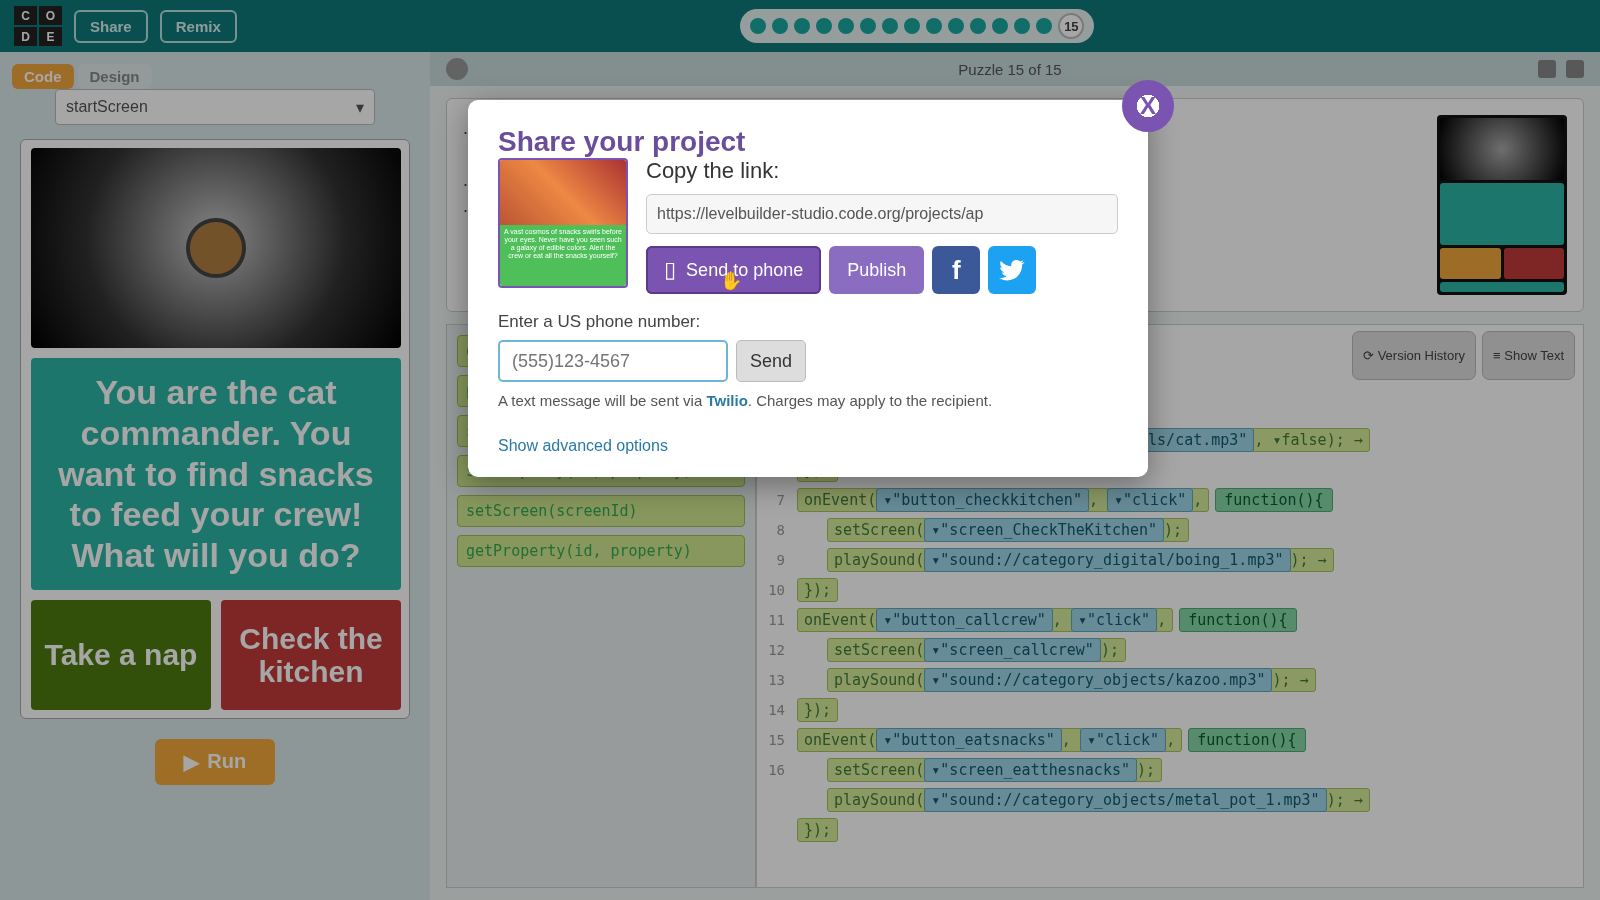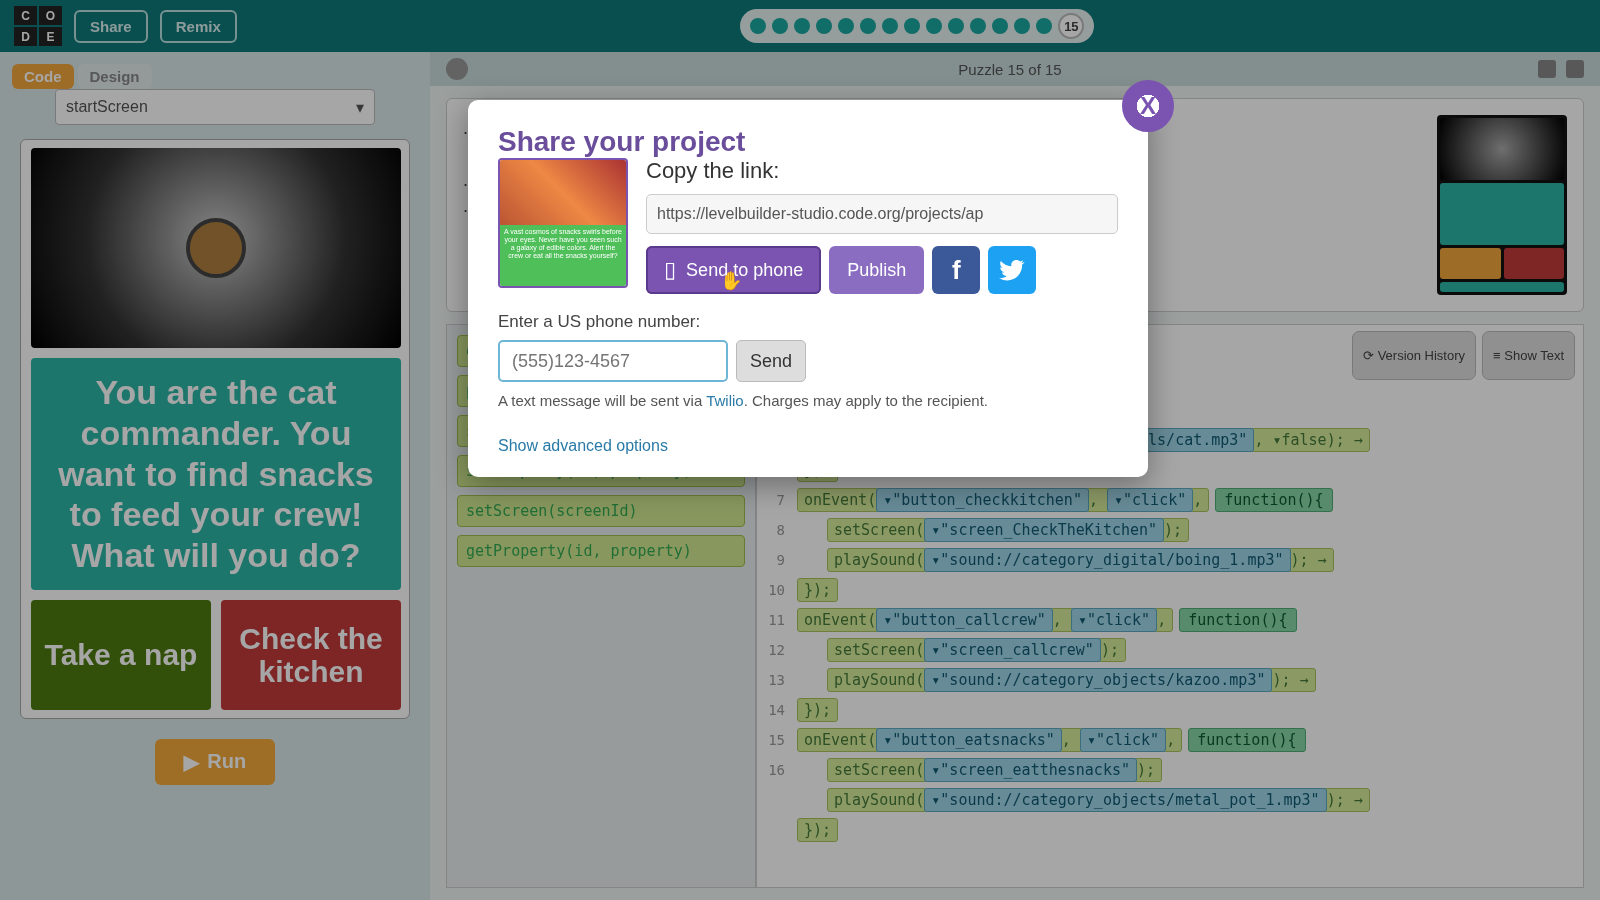--- a/index.html
+++ b/index.html
@@ -187,21 +187,21 @@
   .s-send{background:#7a54b0;padding:0 18px;box-shadow:0 0 0 2px #5a3a8c inset;}
   .s-publish{background:#8a6cc0;padding:12px 18px;}
   .s-social{width:48px;background:#3b5998;font-size:26px;font-weight:bold;}
   .s-twitter{background:#1da1f2;}
   .phone-section{margin-top:18px;}
   .phone-section label{font-size:17px;color:#444;}
   .phone-row{display:flex;gap:8px;margin-top:8px;}
   .phone-row input{width:230px;height:42px;border:2px solid #6fb5d6;border-radius:5px;padding:0 12px;font-size:18px;color:#666;}
   .phone-row button{width:70px;height:42px;background:#ddd;border:1px solid #bbb;border-radius:5px;font-size:18px;color:#333;}
   .disclaimer{font-size:15px;color:#555;margin-top:10px;}
-  .disclaimer a{color:#2a7aa8;text-decoration:none;}
+  .disclaimer a{color:#2a7aa8;text-decoration:none;font-weight:bold;}
   .adv{margin-top:28px;color:#2a7aa8;font-size:16px;cursor:pointer;}
   .cursor{position:absolute;z-index:200;left:720px;top:270px;font-size:18px;}
 </style>
 </head>
 <body>
 
 <div class="topnav">
   <div class="logo">
     <div>C</div>
     <div>O</div>

